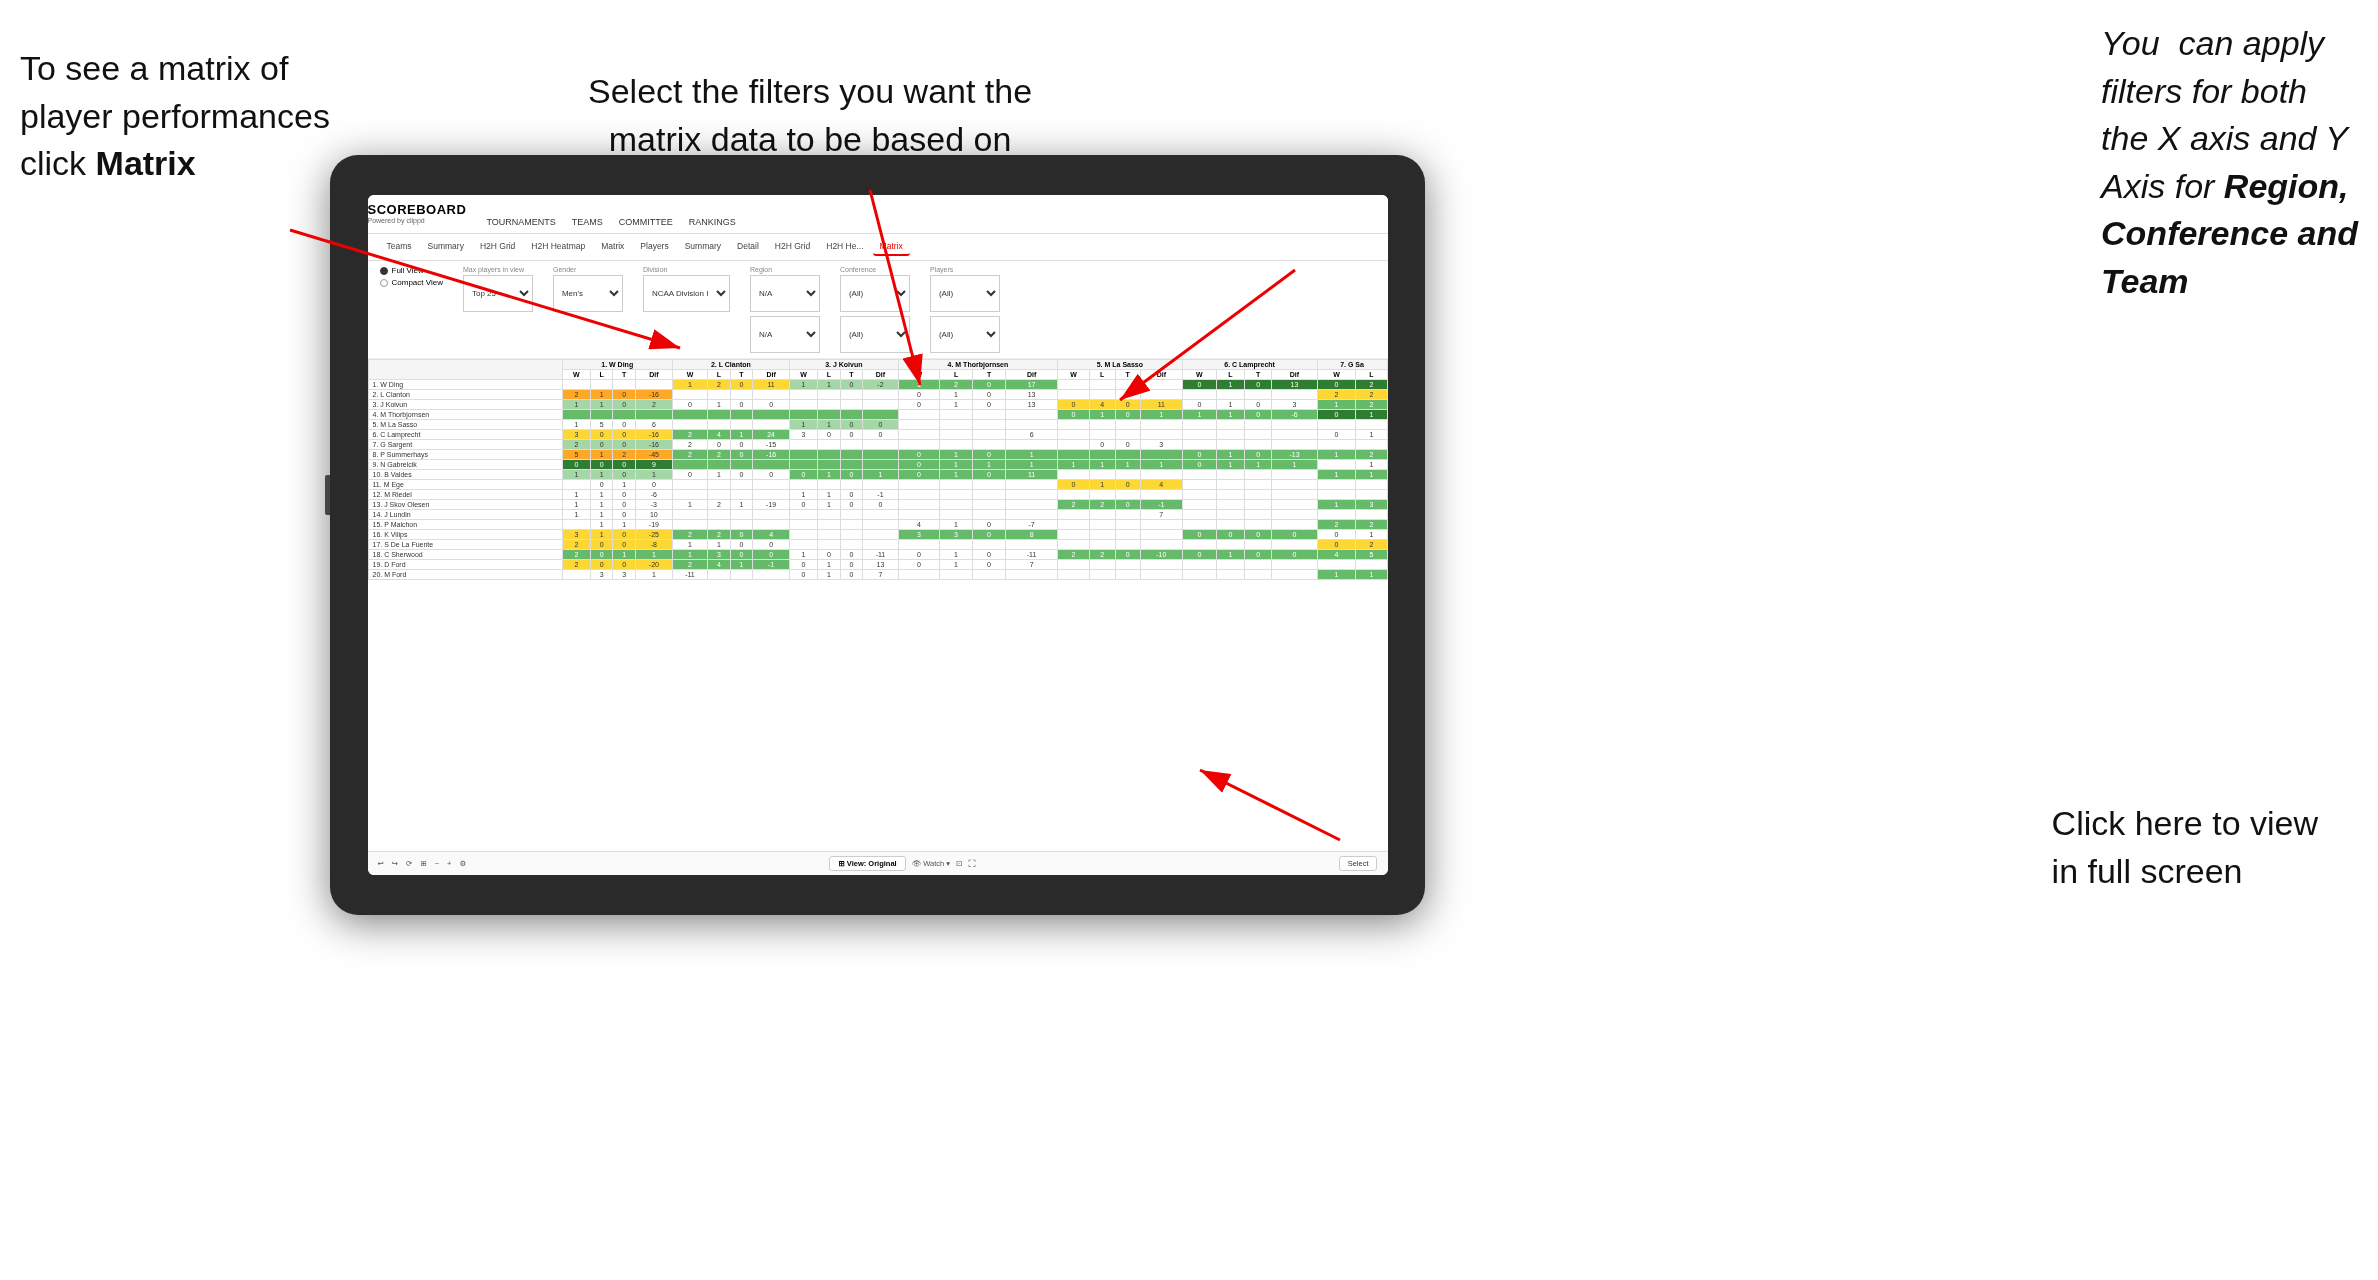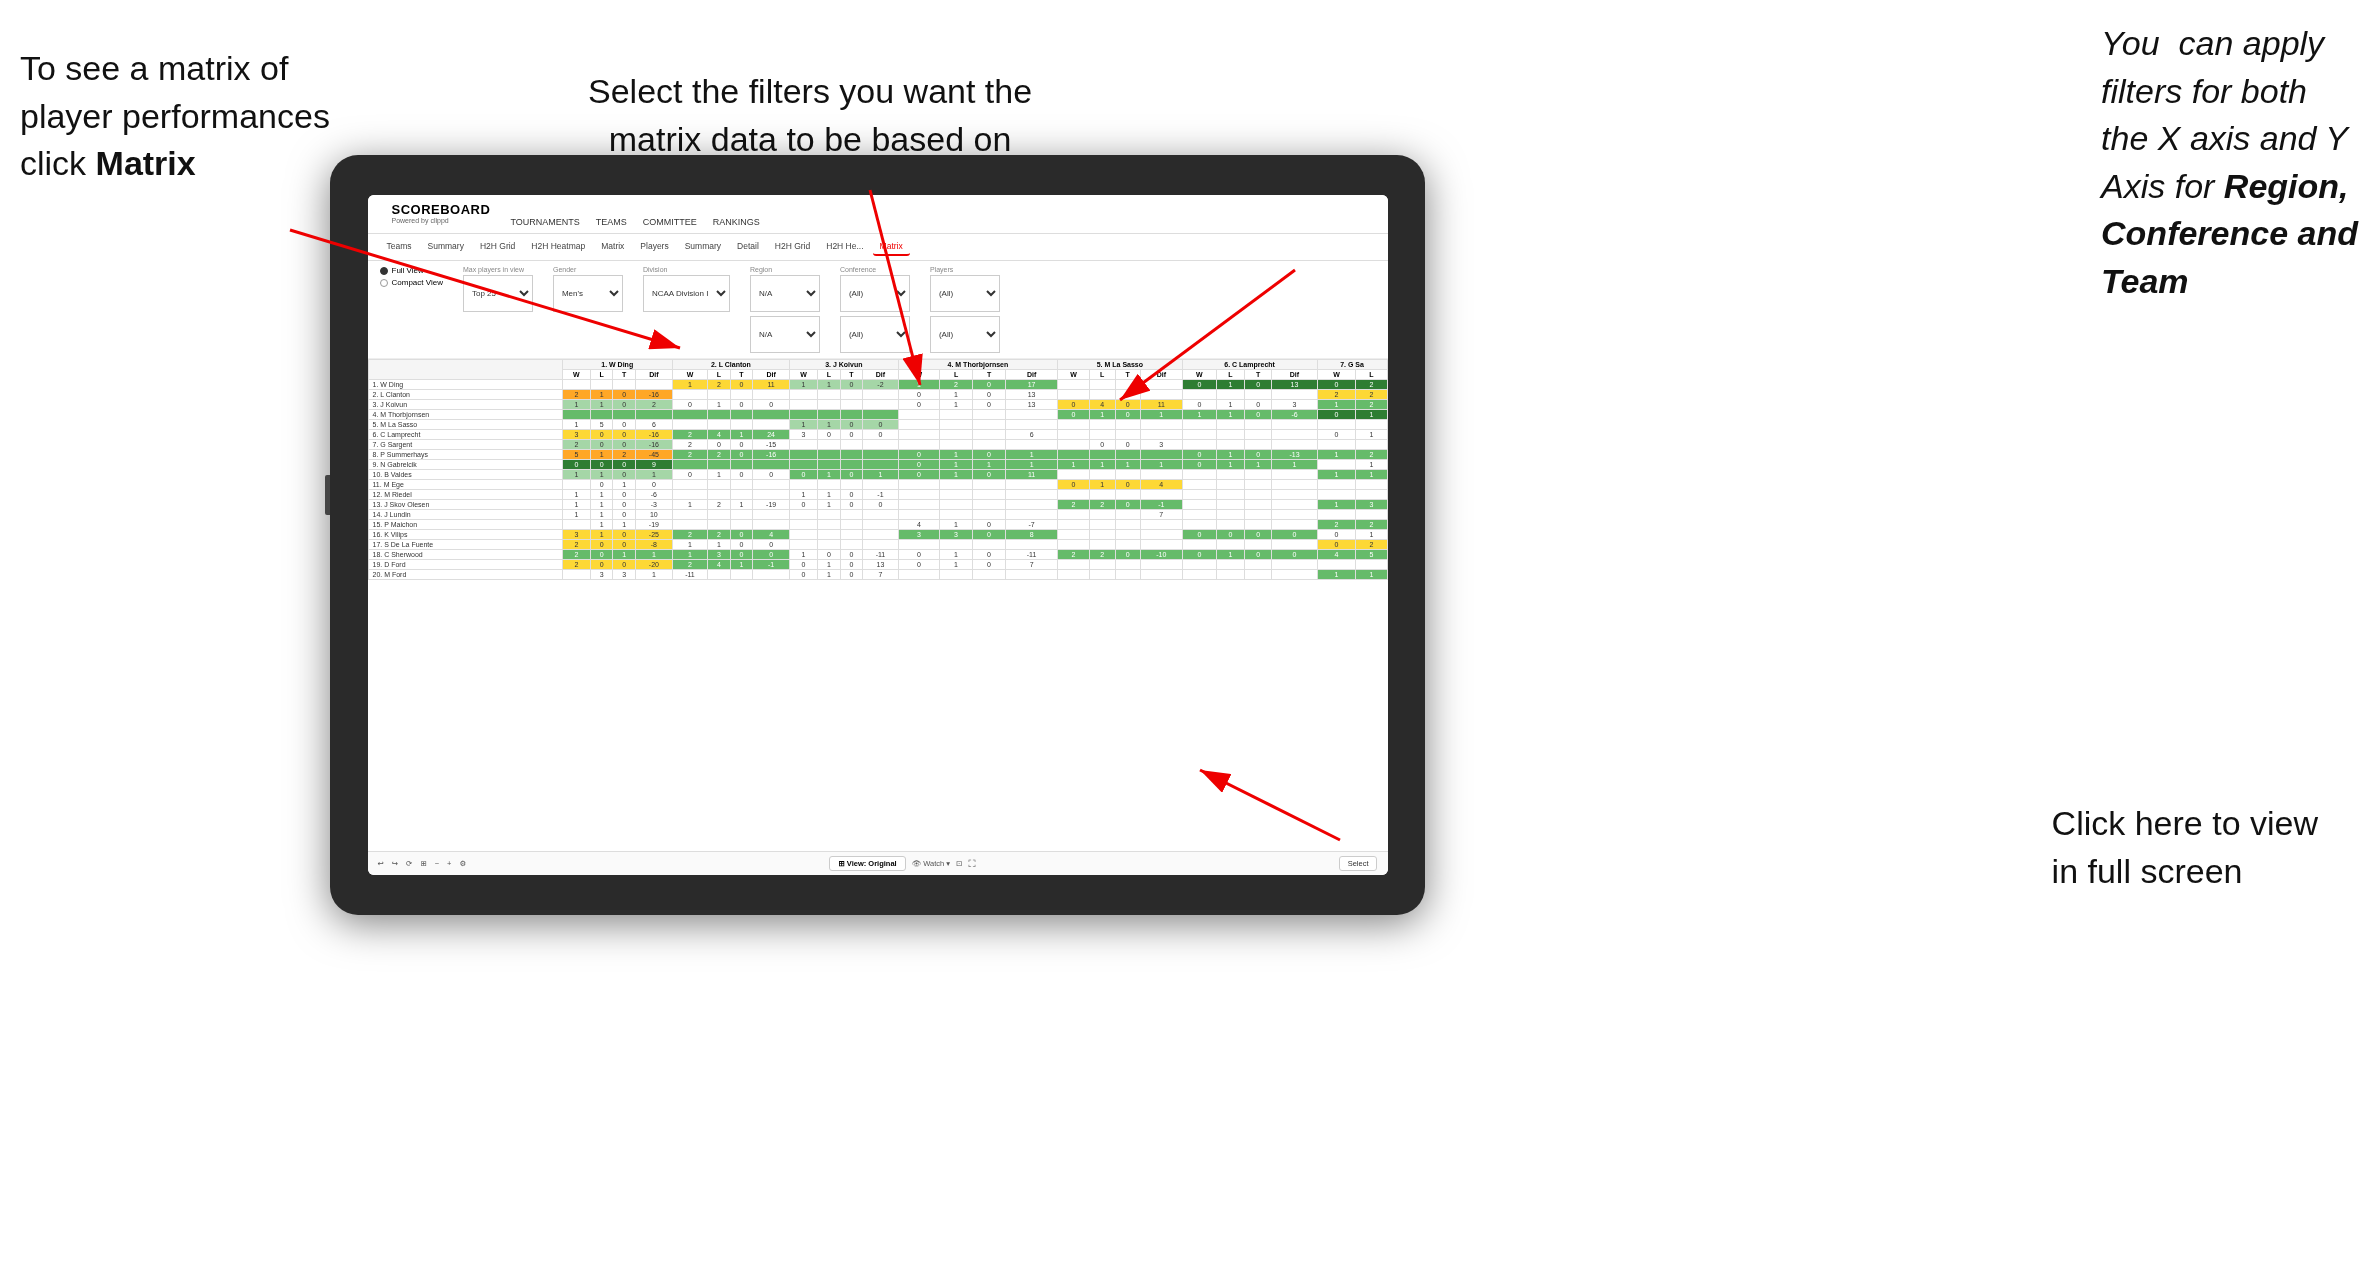--- a/index.html
+++ b/index.html
@@ -64,21 +64,21 @@
       height: 40px;
       background: #444;
       border-radius: 2px 0 0 2px;
     }
 
     
     .sb-header {
       display: flex;
       align-items: center;
       background: #fff;
-      padding: 6px 24px;
+      padding: 6px 0;
       border-bottom: 1px solid #ddd;
       gap: 20px;
     }
 
     .sb-logo {
       display: flex;
       flex-direction: column;
       line-height: 1.1;
     }
     .sb-logo .logo-main {

